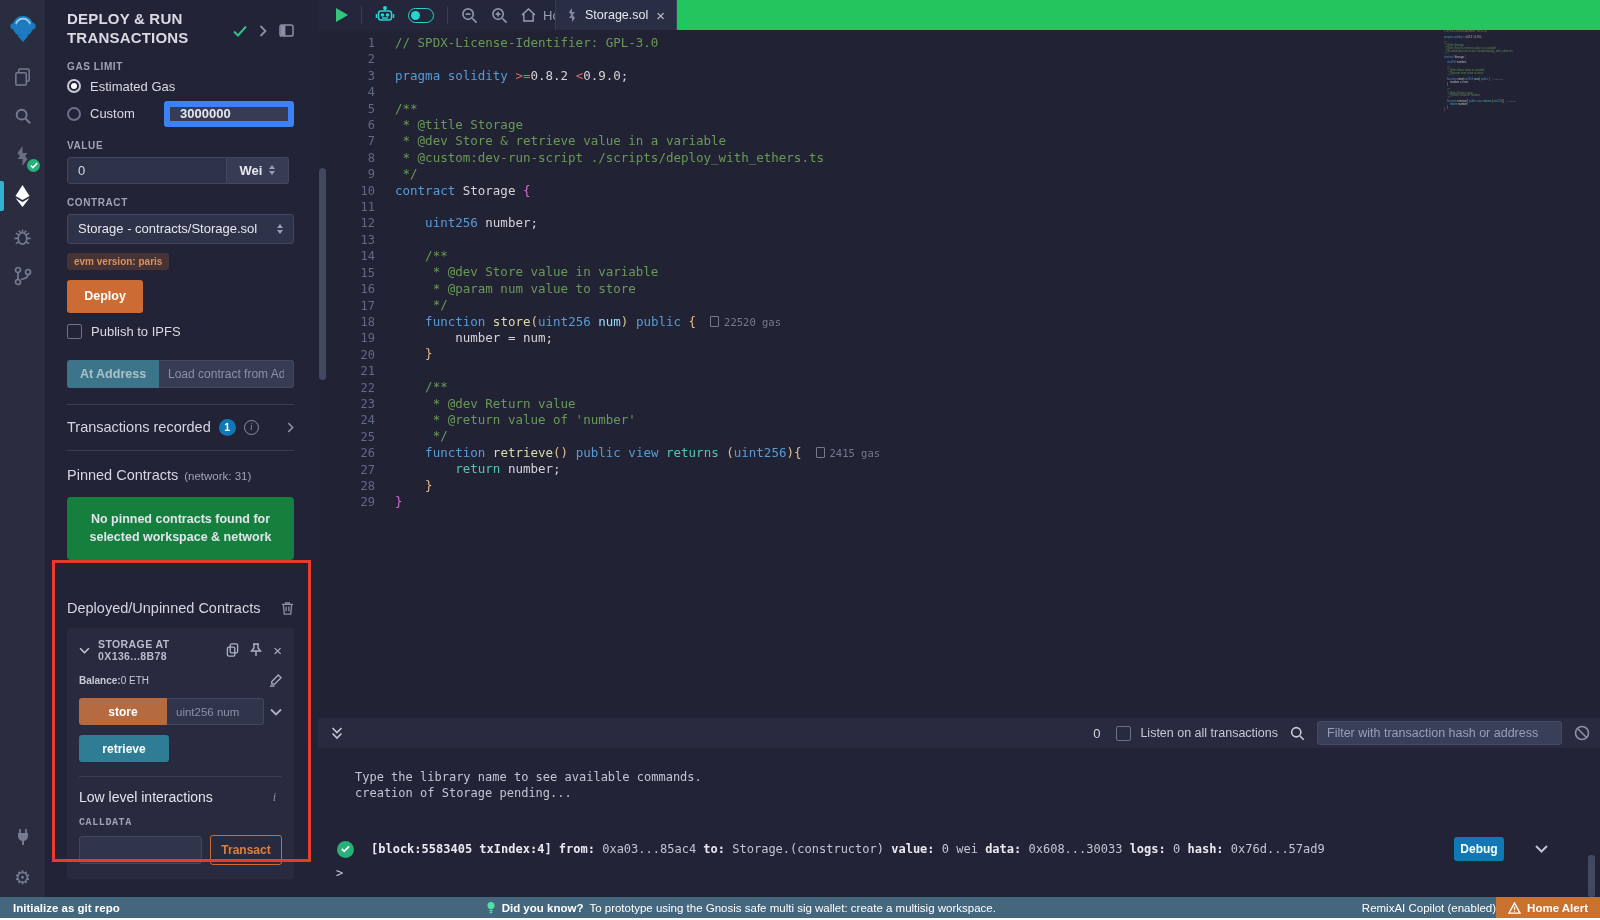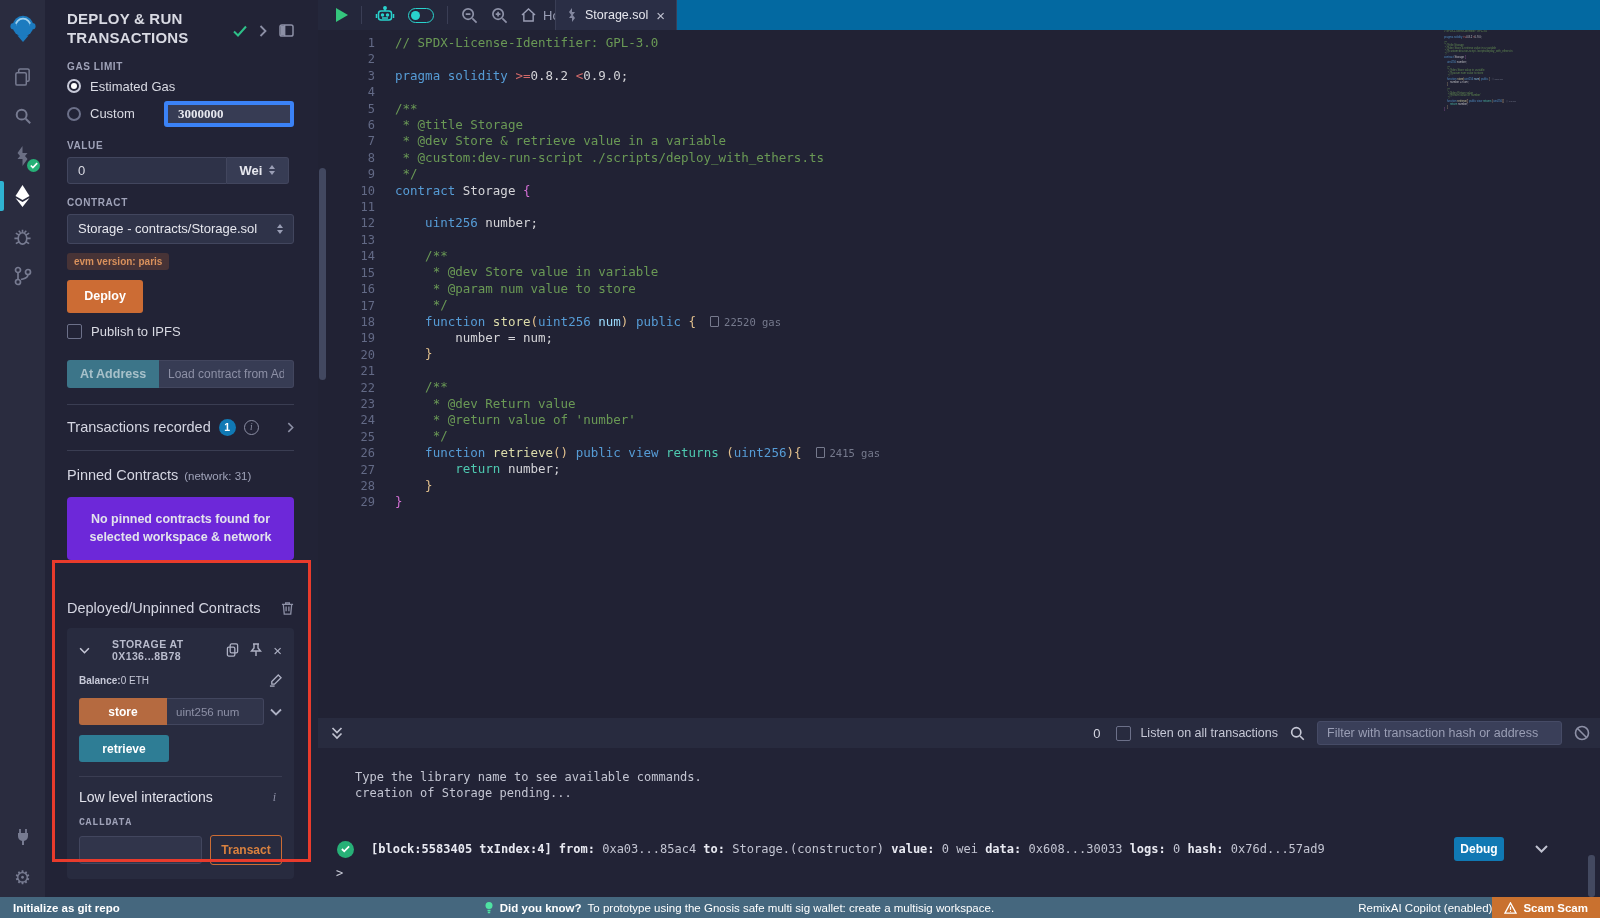--- a/index.html
+++ b/index.html
@@ -22,22 +22,22 @@
   .sidepanel{position:absolute;left:45px;top:0;bottom:23px;width:273px;background:#222336;color:#d9dae3;overflow:hidden;}
   .sp-inner{padding:10px 24px 0 22px;}
   .sp-titlerow{display:flex;align-items:center;gap:40px;}
   .sp-title{font-size:15px;font-weight:bold;letter-spacing:.2px;line-height:1.25;width:150px;}
   .sp-title-icons{margin-left:auto;display:flex;align-items:center;gap:12px;padding-top:4px;color:#8d90a6;}
   .label{font-size:10px;color:#9fa2b8;letter-spacing:.6px;margin:13px 0 6px;font-weight:bold;}
   .radio-row{display:flex;align-items:center;gap:9px;margin:7px 0;font-size:13px;color:#d9dae3;}
   .radio{width:14px;height:14px;border-radius:50%;border:2px solid #c7c9d8;box-sizing:border-box;position:relative;flex:0 0 auto;}
   .radio.sel::after{content:"";position:absolute;left:2px;top:2px;width:6px;height:6px;border-radius:50%;background:#ffffff;}
   .radio.unsel{border-color:#6c7089;}
-  .gas-input{margin-left:auto;width:130px;height:26px;background:#373c54;border:4px solid #3b82f6;border-radius:3px;
-             color:#e6e7ee;font-size:13px;font-weight:bold;padding:0 10px;box-sizing:border-box;font-family:Liberation Serif, serif;}
+  .gas-input{margin-left:auto;width:130px;height:26px;background:#373c54;border:6px solid #3b82f6;border-radius:3px;
+             color:#e6e7ee;font-size:13px;font-weight:bold;padding:0 10px;box-sizing:border-box;font-family:Liberation Sans, sans-serif;}
   .value-row{display:flex;}
   .value-input{width:160px;height:27px;background:#2e3248;border:1px solid #42465e;border-radius:3px 0 0 3px;
                color:#d9dae3;font-size:13px;padding:0 10px;box-sizing:border-box;font-family:"Liberation Sans",sans-serif;}
   .unit-select{width:62px;height:27px;background:#373c54;border:1px solid #42465e;border-left:none;border-radius:0 3px 3px 0;
                display:flex;align-items:center;justify-content:center;gap:7px;font-size:13px;font-weight:bold;color:#e6e7ee;cursor:pointer;box-sizing:border-box;}
   .updown{display:flex;flex-direction:column;gap:2px;}
   .updown i{display:block;width:0;height:0;border-left:3.5px solid transparent;border-right:3.5px solid transparent;}
   .updown .up{border-bottom:4px solid #9a9eb5;}
   .updown .dn{border-top:4px solid #9a9eb5;}
   .contract-select{height:28px;background:#2f3349;border:1px solid #42465e;border-radius:3px;display:flex;align-items:center;
@@ -57,27 +57,27 @@
   .divider{height:1px;background:#3a3d52;margin:16px 0 0;}
   .txrec-row{display:flex;align-items:center;gap:8px;padding:14px 0;font-size:14.5px;color:#d5d6e2;}
   .count-badge{width:17px;height:17px;border-radius:50%;background:#1079b4;color:#fff;font-size:10.5px;font-weight:bold;
                display:flex;align-items:center;justify-content:center;}
   .info-circle{width:15px;height:15px;border-radius:50%;border:1.3px solid #8d90a6;color:#8d90a6;font-size:9.5px;
                display:flex;align-items:center;justify-content:center;font-style:italic;font-family:"Liberation Serif",serif;box-sizing:border-box;}
   .txrec-row .chev{margin-left:auto;color:#8d90a6;}
   .section-title{font-size:14.5px;color:#d5d6e2;}
   .pinned-head{padding:16px 0 0;display:flex;align-items:baseline;gap:6px;}
   .pinned-net{font-size:11.5px;color:#9fa2b8;}
-  .empty-card{margin-top:14px;background:#6d28d9;border-radius:4px;padding:13px 18px;text-align:center;
+  .empty-card{margin-top:14px;background:#15803d;border-radius:4px;padding:13px 18px;text-align:center;
               font-size:12.5px;font-weight:bold;color:#e2e3ec;line-height:1.5;}
   .deployed-head{margin-top:40px;display:flex;align-items:center;}
   .deployed-head .trash{margin-left:auto;color:#8d90a6;}
   .instance-card{margin-top:12px;background:#282b3f;border-radius:4px;padding:10px 12px 14px;}
   .inst-header{display:flex;align-items:center;gap:8px;color:#b9bccd;}
-  .inst-name{font-size:10.5px;font-weight:bold;letter-spacing:.4px;margin-left:14px;}
+  .inst-name{font-size:10.5px;font-weight:bold;letter-spacing:.4px;}
   .inst-icons{margin-left:auto;display:flex;align-items:center;gap:11px;color:#aeb1c4;}
   .balance-row{display:flex;align-items:center;margin-top:12px;font-size:10px;color:#c7c9d8;}
   .balance-row b{font-weight:bold;}
   .balance-row .edit{margin-left:auto;color:#aeb1c4;}
   .store-row{display:flex;align-items:center;margin-top:11px;}
   .store-btn{width:88px;height:27px;background:#b56a40;color:#fff;font-size:12px;border-radius:3px 0 0 3px;}
   .store-input{flex:1;height:27px;background:#31354b;border:1px solid #42465e;border-left:none;border-radius:0 3px 3px 0;
                color:#d9dae3;font-size:11.5px;padding:0 9px;box-sizing:border-box;font-family:"Liberation Sans",sans-serif;min-width:0;}
   .store-input::placeholder{color:#8d90a6;}
   .store-row .chev{margin-left:6px;color:#aeb1c4;}
@@ -97,21 +97,21 @@
 
   
   .main{position:absolute;left:318px;right:0;top:0;bottom:23px;background:#212234;}
   .toolbar{position:absolute;left:0;right:0;top:0;height:30px;background:#24273b;display:flex;align-items:stretch;}
   .run-controls{display:flex;align-items:center;gap:13px;padding:0 14px 0 18px;}
   .tb-sep{width:1px;height:18px;background:#3a3e55;}
   .play-icon{width:0;height:0;border-top:7px solid transparent;border-bottom:7px solid transparent;border-left:12px solid #35c67d;cursor:pointer;}
   .toggle{width:24px;height:13px;border:1.6px solid #29d3cd;border-radius:8px;position:relative;cursor:pointer;}
   .toggle::after{content:"";position:absolute;left:2px;top:2px;width:9px;height:9px;border-radius:50%;background:#29d3cd;}
   .home-group{display:flex;align-items:center;gap:7px;color:#9a9eb5;font-size:13px;cursor:pointer;}
-  .tabstrip{position:absolute;left:237px;right:0;top:0;bottom:0;background:#0369a1;display:flex;}
+  .tabstrip{position:absolute;left:237px;right:0;top:0;bottom:0;background:#22c55e;display:flex;}
   .tab{display:flex;align-items:center;gap:8px;padding:0 11px;background:#2a2e45;border-right:1px solid #3a3e55;border-left:1px solid #3a3e55;cursor:pointer;}
   .tab-name{font-size:12.5px;color:#e6e7ee;}
   .tab-close{color:#c0c2d0;font-size:15px;line-height:1;cursor:pointer;}
 
   
   .editor{position:absolute;left:0;right:0;top:30px;height:688px;background:#212234;display:flex;overflow:hidden;}
   .gutter{width:57px;padding-top:5px;text-align:right;color:#636a86;font:12px/16.4px "DejaVu Sans Mono",monospace;flex:0 0 auto;}
   .code{padding:5px 0 0 20px;font:12.5px/16.4px "DejaVu Sans Mono",monospace;color:#d4d4d8;flex:1;}
   .code-line{white-space:pre;height:16.4px;}
   .tk-com{color:#6a9955;} .tk-kw{color:#569cd6;} .tk-op{color:#d16969;} .tk-plain{color:#d4d4d8;}
@@ -596,18 +596,18 @@
       <span>To prototype using the Gnosis safe multi sig wallet: create a multisig workspace.</span>
     </span>
     <span class="sb-right">
       <span>RemixAI Copilot (enabled)</span>
       <span class="scam-badge">
         <svg width="13" height="12" viewBox="0 0 14 13" fill="none" stroke="#ffffff" stroke-width="1.4">
             <path d="M7 1L1 12h12L7 1z"></path>
             <path d="M7 5v3.5"></path>
             <circle cx="7" cy="10.3" r=".6" fill="#fff" stroke="none"></circle>
           </svg>
-        <span>Scam Scam</span>
+        <span>Home Alert</span>
       </span>
     </span>
   </footer>
   <div class="white-strip"></div>
 </div>
 
 </body></html>

